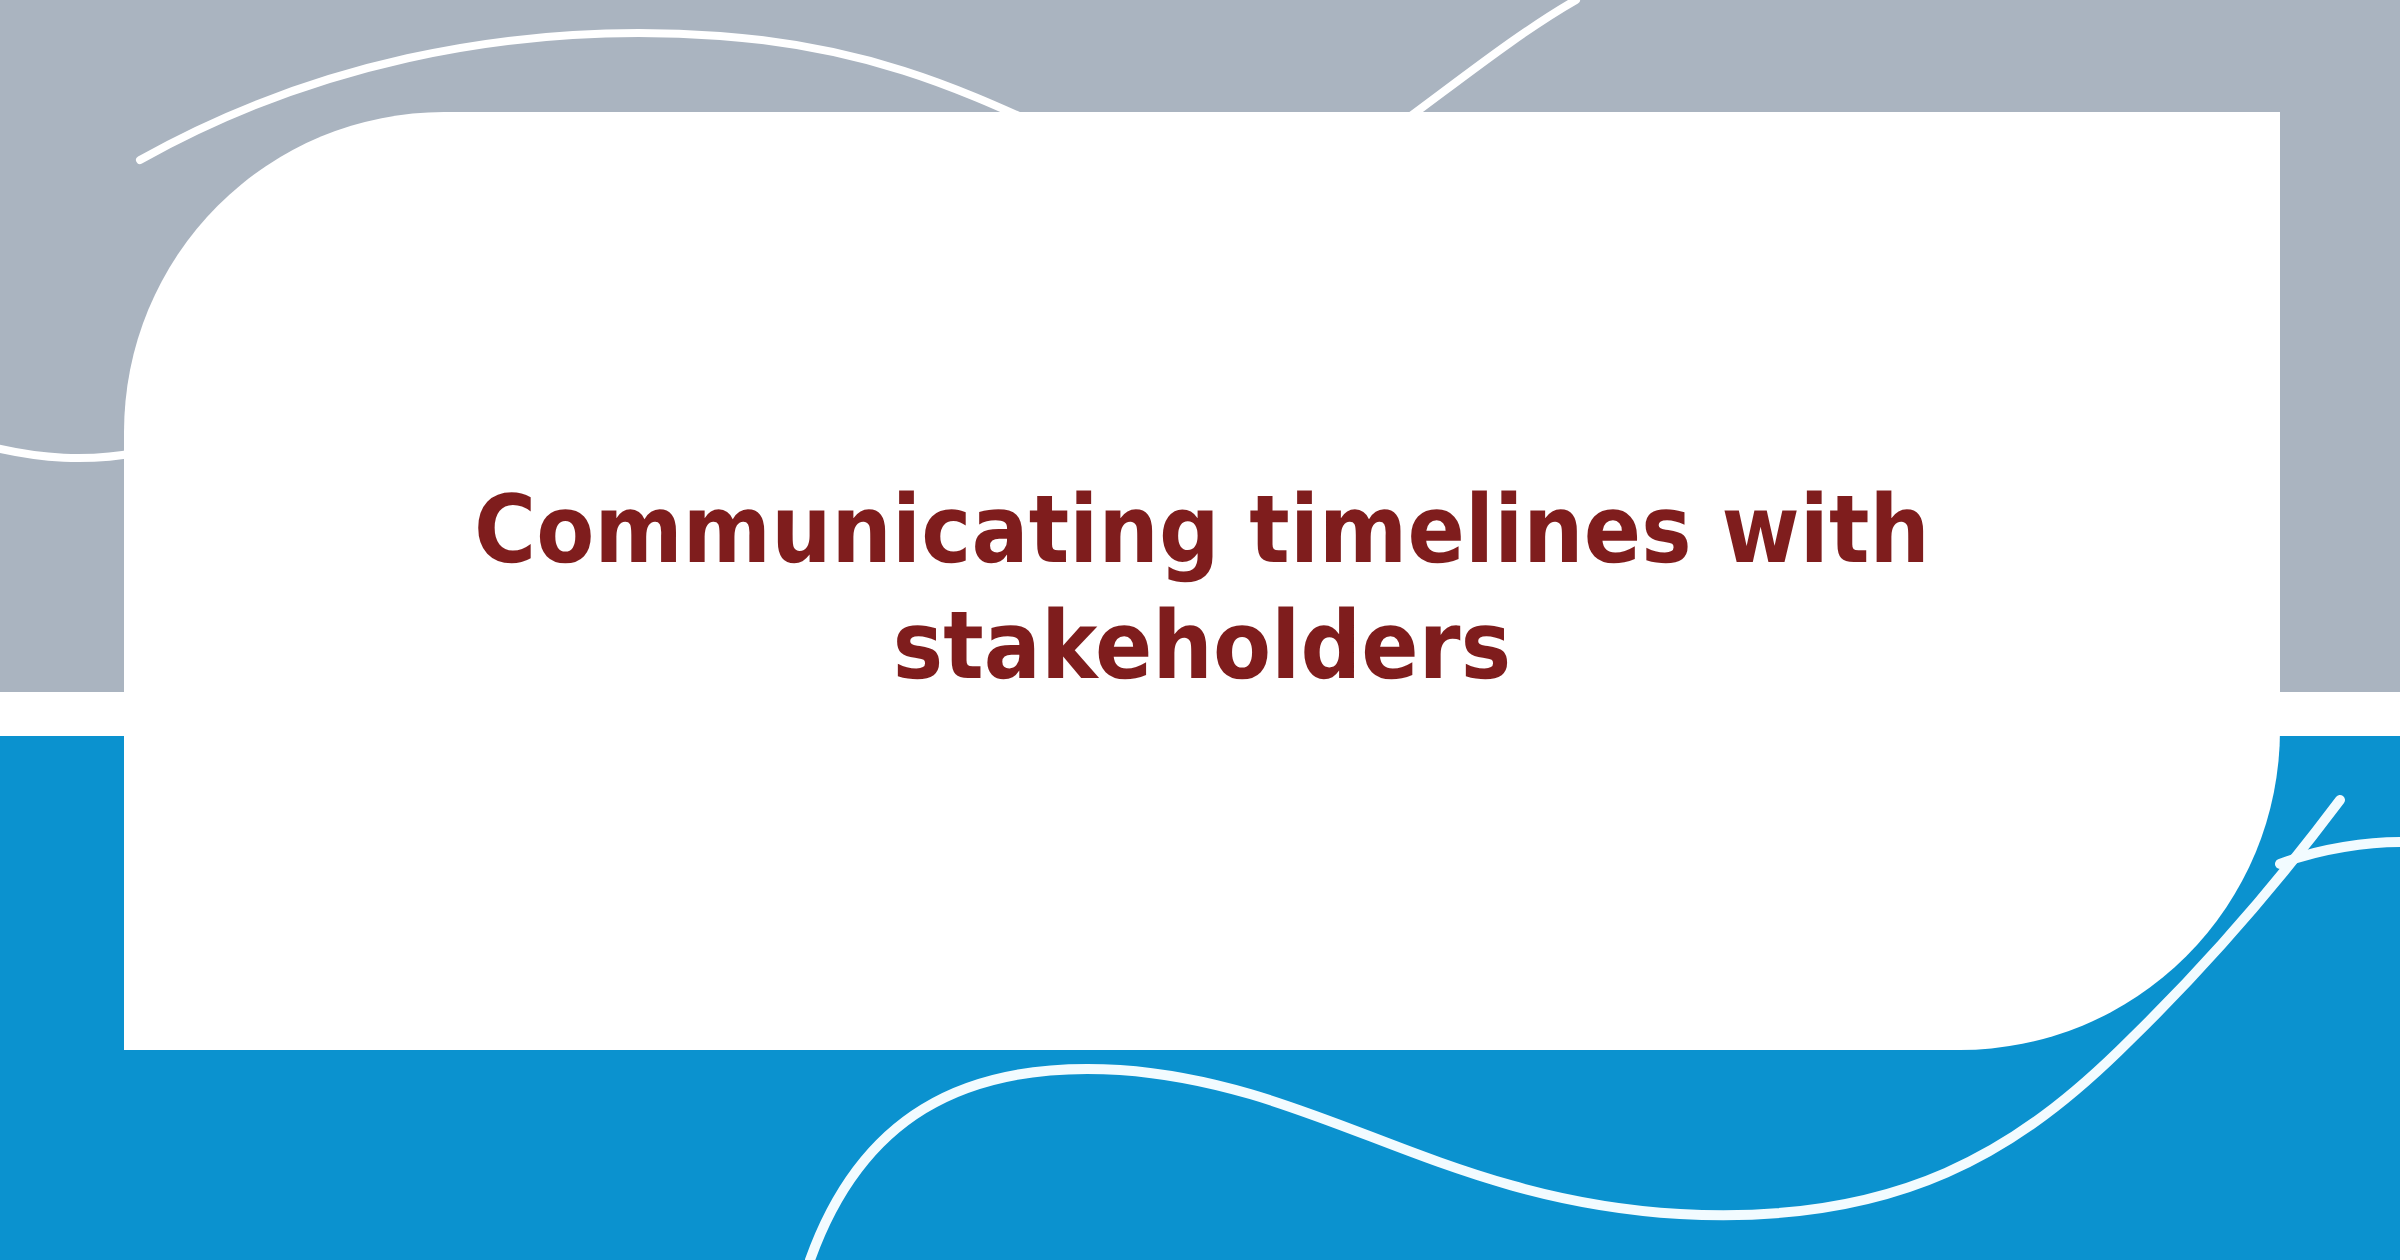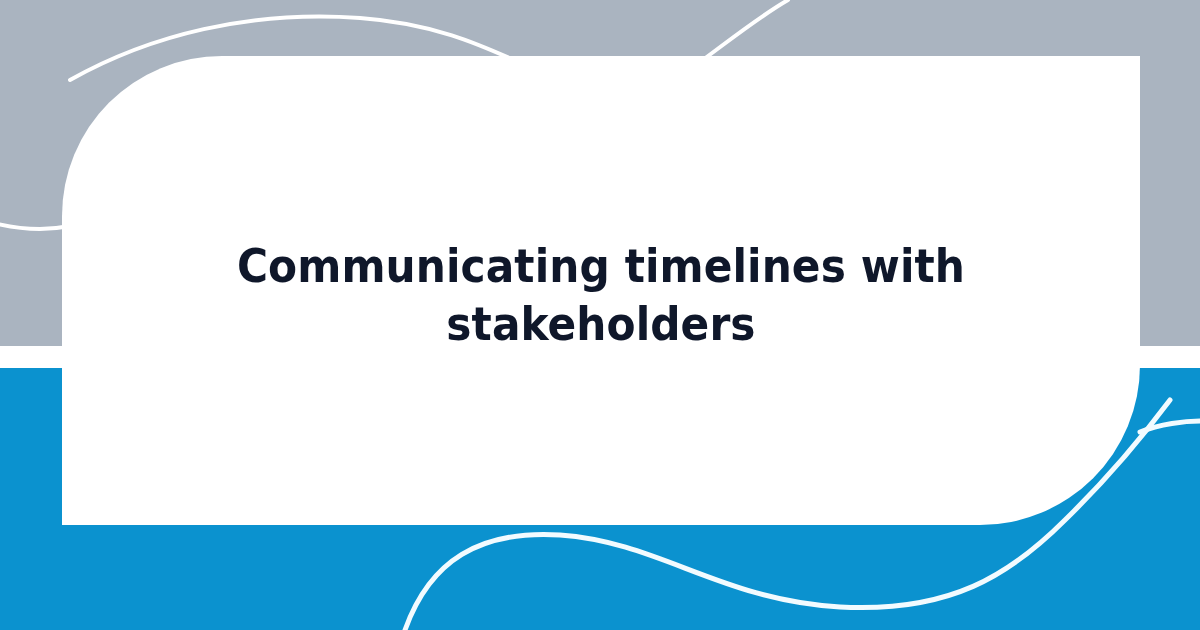--- a/index.html
+++ b/index.html
@@ -29,21 +29,21 @@
     height: 469px;
     display: flex;
     align-items: center;
     justify-content: center;
     box-sizing: border-box;
     padding: 0 70px;
   }
   .title-text {
     width: 100%;
     text-align: center;
-    color: #0f172a;
+    color: #7f1d1d;
     font-size: 47px;
     line-height: 1.22;
     font-weight: 700;
     letter-spacing: 0.1px;
     margin: 0;
     font-stretch: condensed;
     transform: translateY(4px);
   }
 </style>
 </head>

